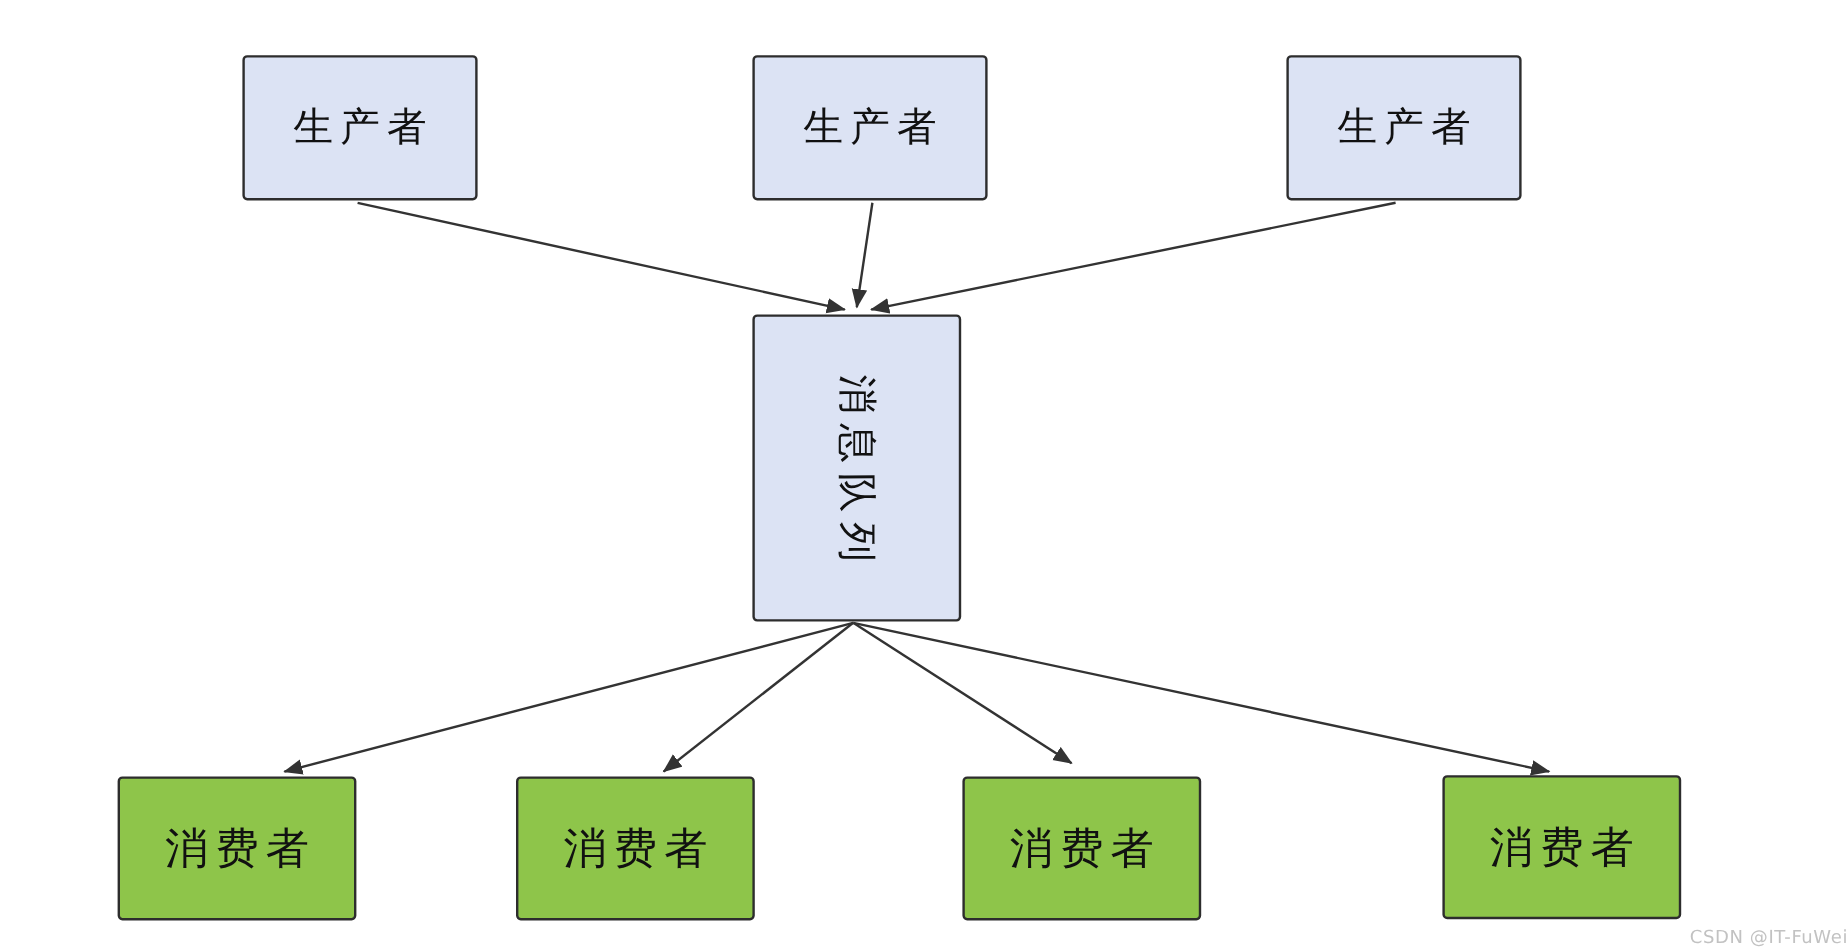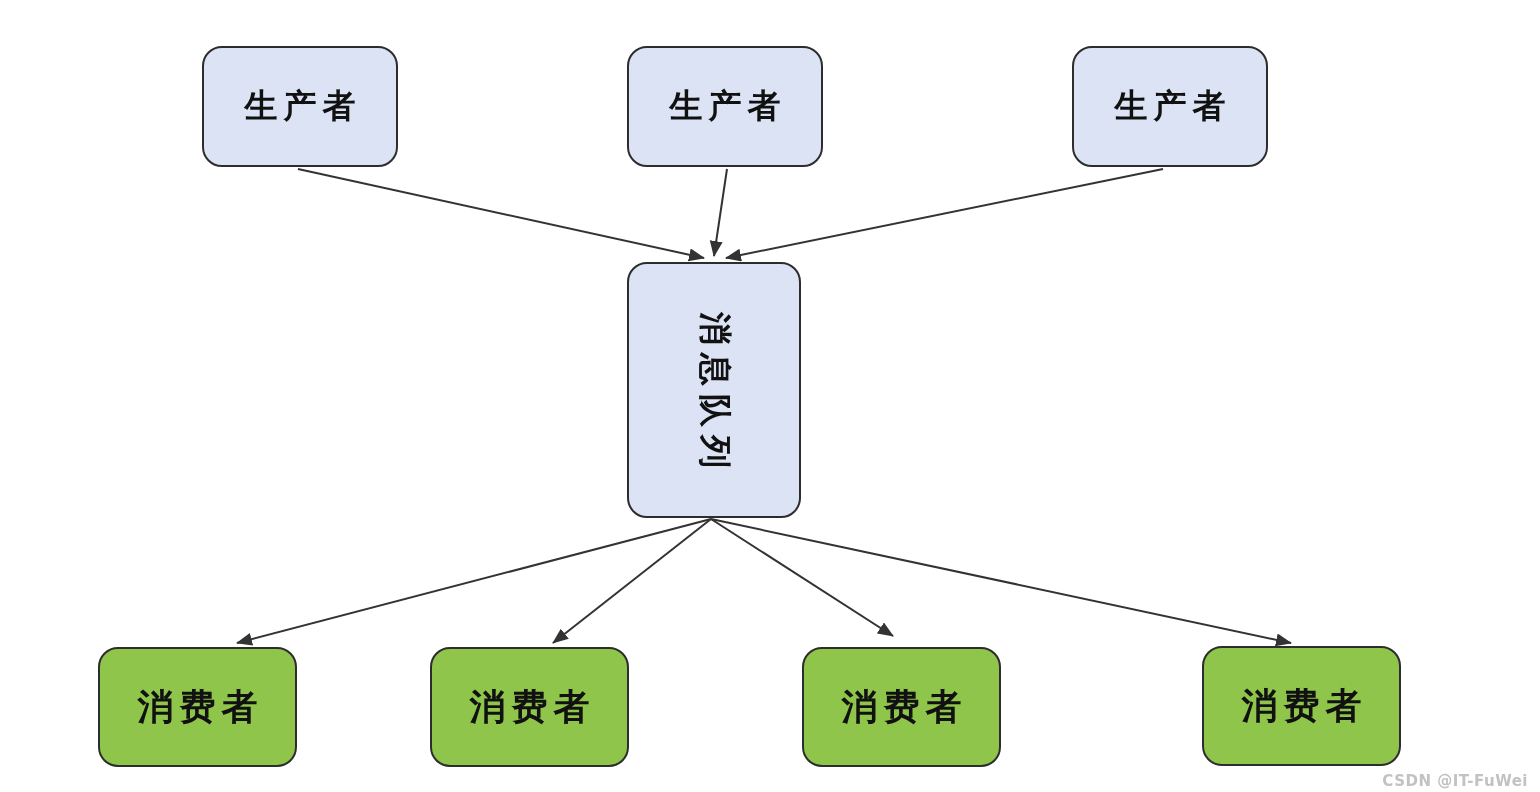--- a/index.html
+++ b/index.html
@@ -26,26 +26,26 @@
     pointer-events:none;
   }
   .arrow-layer line{
     stroke:var(--arrow-color);
     stroke-width:2;
   }
   .node{
     position:absolute;
     box-sizing:border-box;
     border:2.5px solid var(--border-color);
-    border-radius:20px;
+    border-radius:4px;
     display:flex;
     align-items:center;
     justify-content:center;
     color:#111111;
-    font-weight:700;
+    font-weight:400;
   }
   .producer{
     background:var(--producer-fill);
     width:196px;height:121px;
     font-size:33px;
     letter-spacing:6px;
   }
   .producer .label{padding-left:6px;}
   .queue{
     background:var(--queue-fill);
@@ -70,26 +70,25 @@
   .consumer .label{padding-left:6px;}
   .p1{left:202px;top:46px;}
   .p2{left:627px;top:46px;}
   .p3{left:1072px;top:46px;}
   .c1{left:98px;top:647px;}
   .c2{left:430px;top:647px;}
   .c3{left:802px;top:647px;}
   .c4{left:1202px;top:646px;}
   .watermark{
     position:absolute;
-    right:12px;
+    right:0;
     bottom:2px;
     font-size:15px;
     color:var(--watermark-color);
     letter-spacing:0.5px;
-    font-weight:bold;
   }
 </style>
 </head>
 <body>
 
 <div class="canvas">
 
   <svg class="arrow-layer" viewBox="0 0 1540 792" xmlns="http://www.w3.org/2000/svg">
     <defs>
       <marker id="arrowhead" markerUnits="userSpaceOnUse" markerWidth="18" markerHeight="14" refX="15" refY="6.5" orient="auto">

